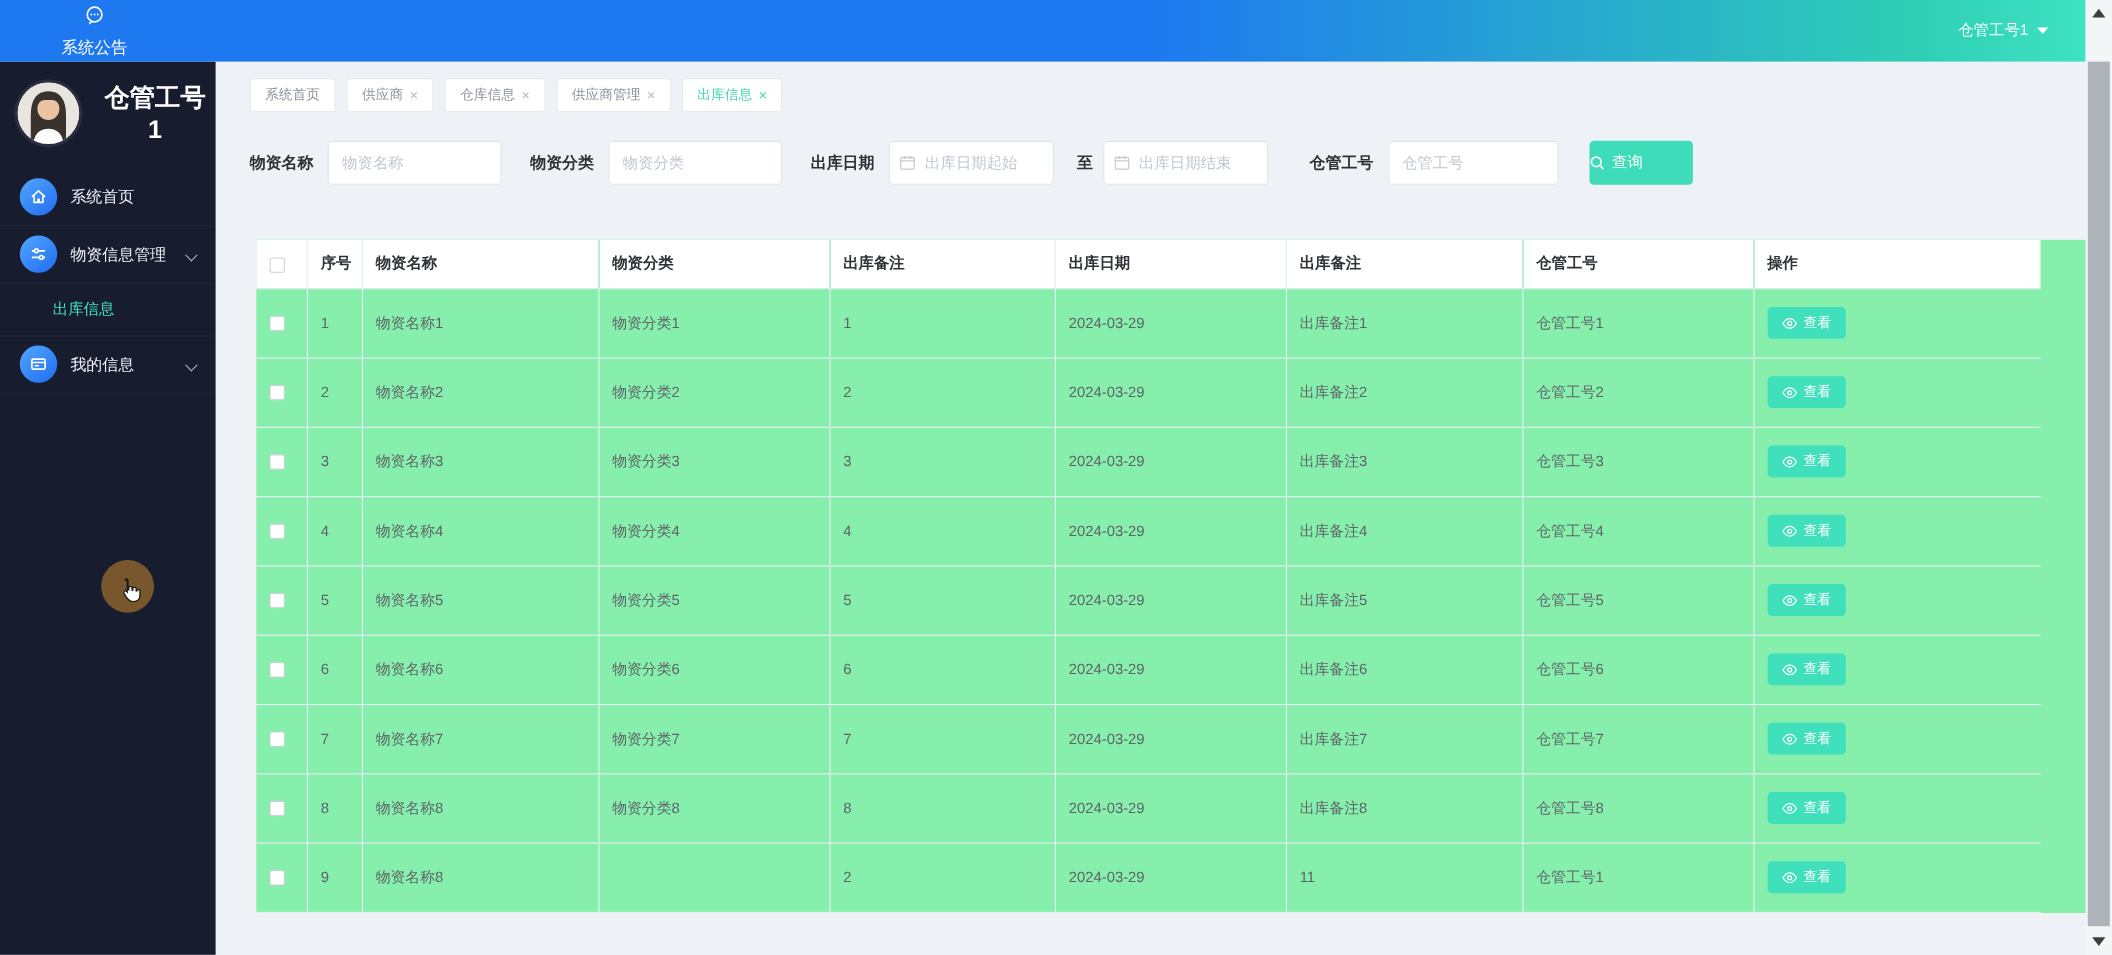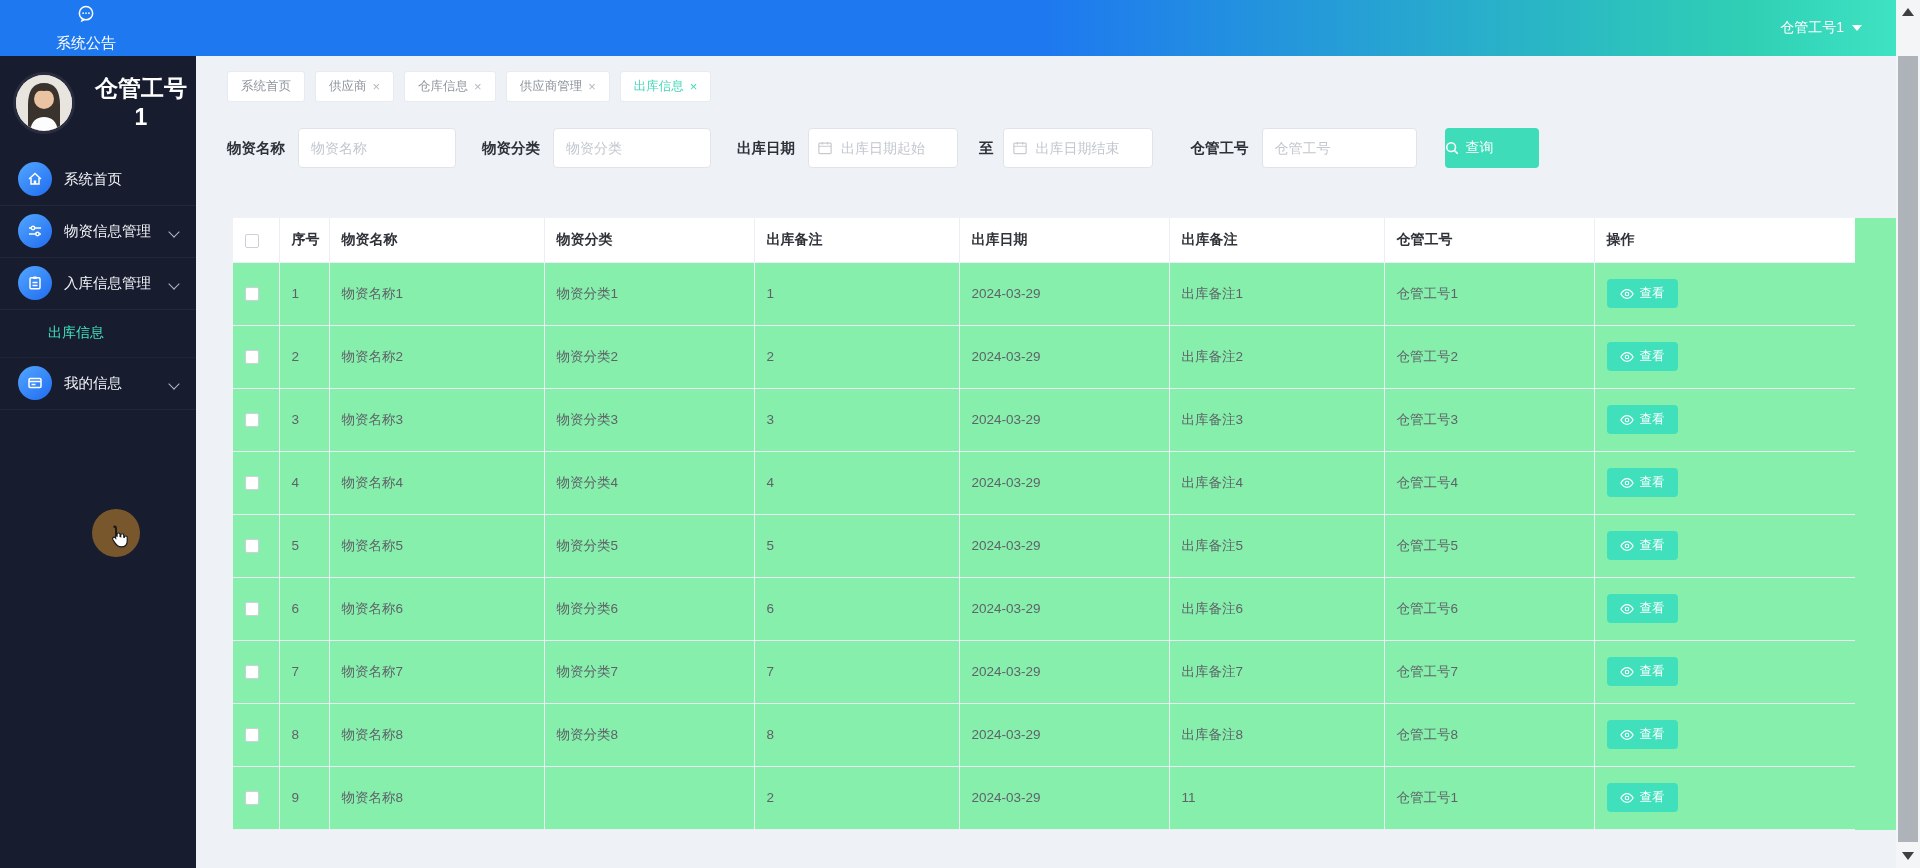--- a/index.html
+++ b/index.html
@@ -149,31 +149,20 @@
       </div>
       <div class="menu-item">
         <span class="icon-circle">
           <svg width="16" height="16" viewBox="0 0 16 16" fill="none" stroke="#fff" stroke-width="1.5">
             <path d="M2 5h12M2 11h12"></path>
             <circle cx="6" cy="5" r="1.7" fill="#2f80f5"></circle>
             <circle cx="10.5" cy="11" r="1.7" fill="#2f80f5"></circle>
           </svg>
         </span>
         <span class="menu-label">物资信息管理</span>
-        <span class="chev"></span>
-      </div>
-      <div class="menu-item">
-        <span class="icon-circle">
-          <svg width="16" height="16" viewBox="0 0 16 16" fill="none" stroke="#fff" stroke-width="1.5">
-            <rect x="3" y="2.8" width="10" height="11" rx="1.2"></rect>
-            <rect x="6" y="1.5" width="4" height="2.6" rx="0.8" fill="#fff" stroke="none"></rect>
-            <path d="M5.5 7.5h5M5.5 10.5h5"></path>
-          </svg>
-        </span>
-        <span class="menu-label">入库信息管理</span>
         <span class="chev"></span>
       </div>
       <div class="submenu-item">出库信息</div>
       <div class="menu-item">
         <span class="icon-circle">
           <svg width="16" height="16" viewBox="0 0 16 16" fill="none" stroke="#fff" stroke-width="1.5">
             <rect x="2" y="3.5" width="12" height="9" rx="1.2"></rect>
             <path d="M2 6.5h12M4.5 9.5h4"></path>
           </svg>
         </span>

